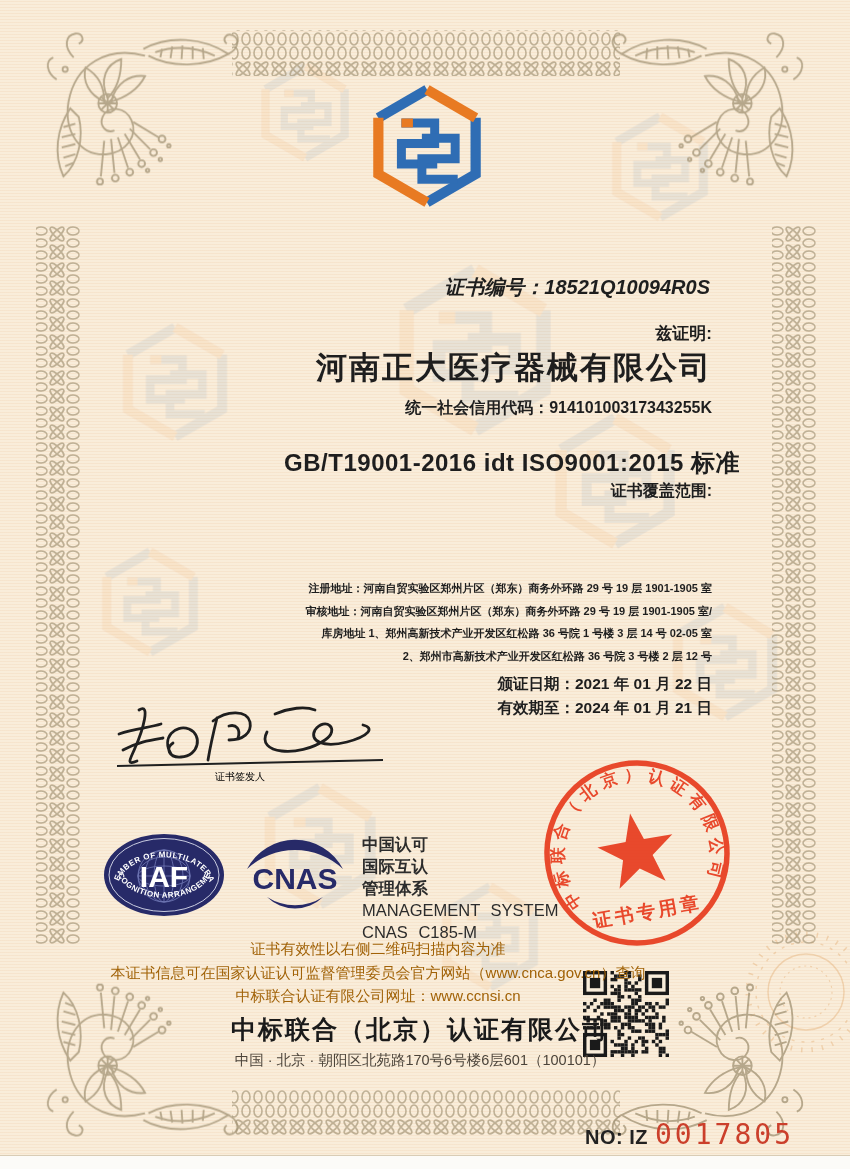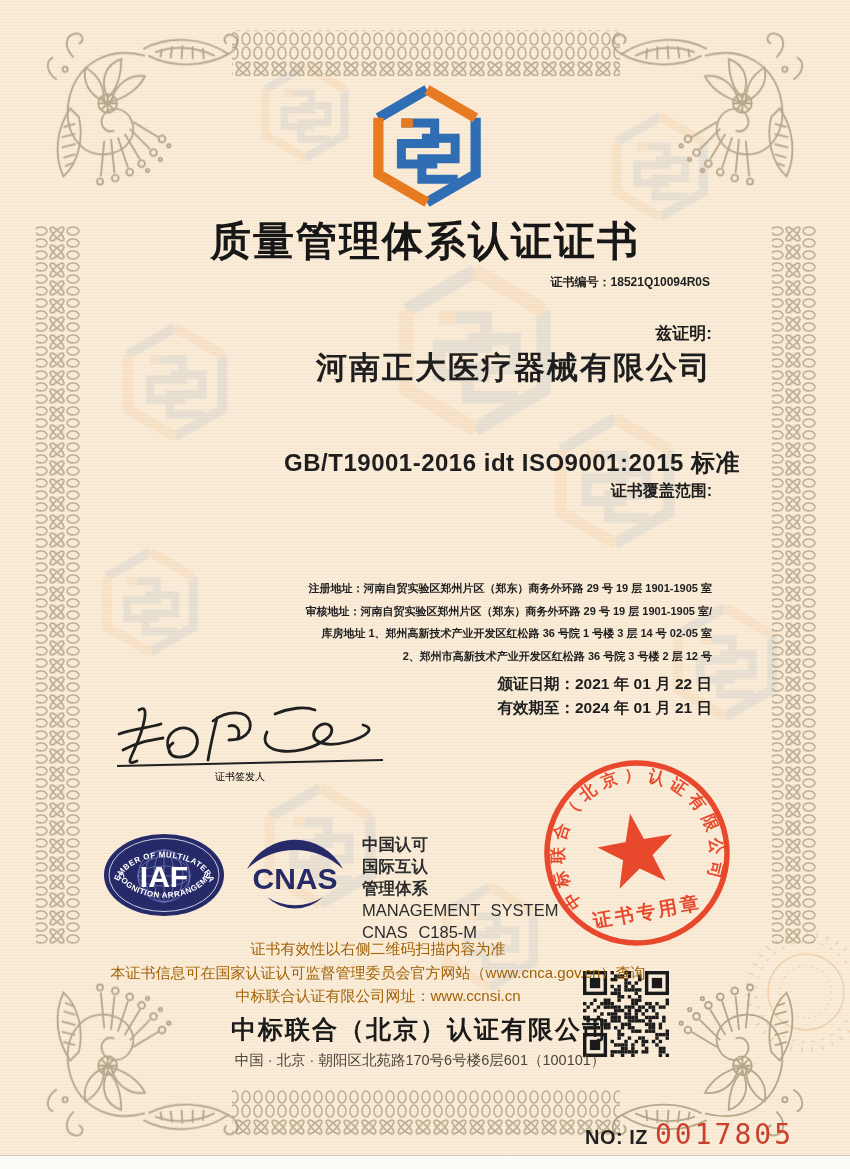--- a/index.html
+++ b/index.html
@@ -11,21 +11,21 @@
   }
   .page::before{
     content:"";position:absolute;inset:0;pointer-events:none;
     background:repeating-linear-gradient(0deg, rgba(233,183,138,0.16) 0 1px, rgba(255,255,255,0) 1px 3px);
   }
   .abs{position:absolute;}
   .decor{position:absolute;left:0;top:0;pointer-events:none;}
   .top-logo{position:absolute;left:357px;top:82px;width:140px;height:128px;}
   .title{position:absolute;left:0;top:214px;width:850px;text-align:center;
     font-size:41px;font-weight:bold;letter-spacing:2px;color:#171717;}
-  .certno{position:absolute;right:140px;top:274px;font-size:12px;font-weight:bold;}
+  .certno{position:absolute;right:140px;top:274px;font-size:20px;font-weight:bold;font-style:italic;}
   .rcol{position:absolute;right:138px;text-align:right;font-weight:bold;}
   .certify{top:322px;font-size:17px;}
   .company{top:347px;font-size:31px;letter-spacing:2px;}
   .credit{top:398px;font-size:16px;}
   .conform{top:424px;font-size:17px;}
   .standard{top:447px;font-size:24px;letter-spacing:0.5px;padding-left:28px;}
   .scopelabel{top:481px;font-size:16px;}
   .scope{top:502px;font-size:21px;line-height:31px;}
   .addresses{top:577px;font-size:11px;line-height:22.5px;font-weight:600;}
   .dates{top:672px;font-size:15.5px;line-height:24px;}
@@ -143,28 +143,30 @@
     <use href="#corner" transform="translate(26,20) scale(0.85)"></use>
     <use href="#corner" transform="translate(824,20) scale(-0.85,0.85)"></use>
     <use href="#corner" transform="translate(26,1149) scale(0.85,-0.85)"></use>
     <use href="#corner" transform="translate(824,1149) scale(-0.85,-0.85)"></use>
   </svg>
 
   <svg class="top-logo" viewBox="0 0 100 100">
     <use href="#hexlogo"></use>
   </svg>
 
-  <div class="title">质量管理体系认证证书</div>
 
   <div class="certno">
     <span>证书编号：</span><span>18521Q10094R0S</span>
   </div>
 
   <div class="abs rcol certify" style="left:0;width:712px">兹证明:</div>
   <div class="abs rcol company" style="left:0;width:712px">河南正大医疗器械有限公司</div>
+  <div class="abs rcol credit" style="left:0;width:712px">
+    <span>统一社会信用代码：</span><span>91410100317343255K</span>
+  </div>
   <div class="abs rcol standard" style="left:0;width:712px">GB/T19001-2016 idt ISO9001:2015 标准</div>
   <div class="abs rcol scopelabel" style="left:0;width:712px">证书覆盖范围:</div>
   <div class="abs rcol addresses" style="left:0;width:712px">
     <div>注册地址：河南自贸实验区郑州片区（郑东）商务外环路 29 号 19 层 1901-1905 室</div>
     <div>审核地址：河南自贸实验区郑州片区（郑东）商务外环路 29 号 19 层 1901-1905 室/</div>
     <div>库房地址 1、郑州高新技术产业开发区红松路 36 号院 1 号楼 3 层 14 号 02-05 室</div>
     <div>2、郑州市高新技术产业开发区红松路 36 号院 3 号楼 2 层 12 号</div>
   </div>
   <div class="abs rcol dates" style="left:0;width:712px">
     <div>

